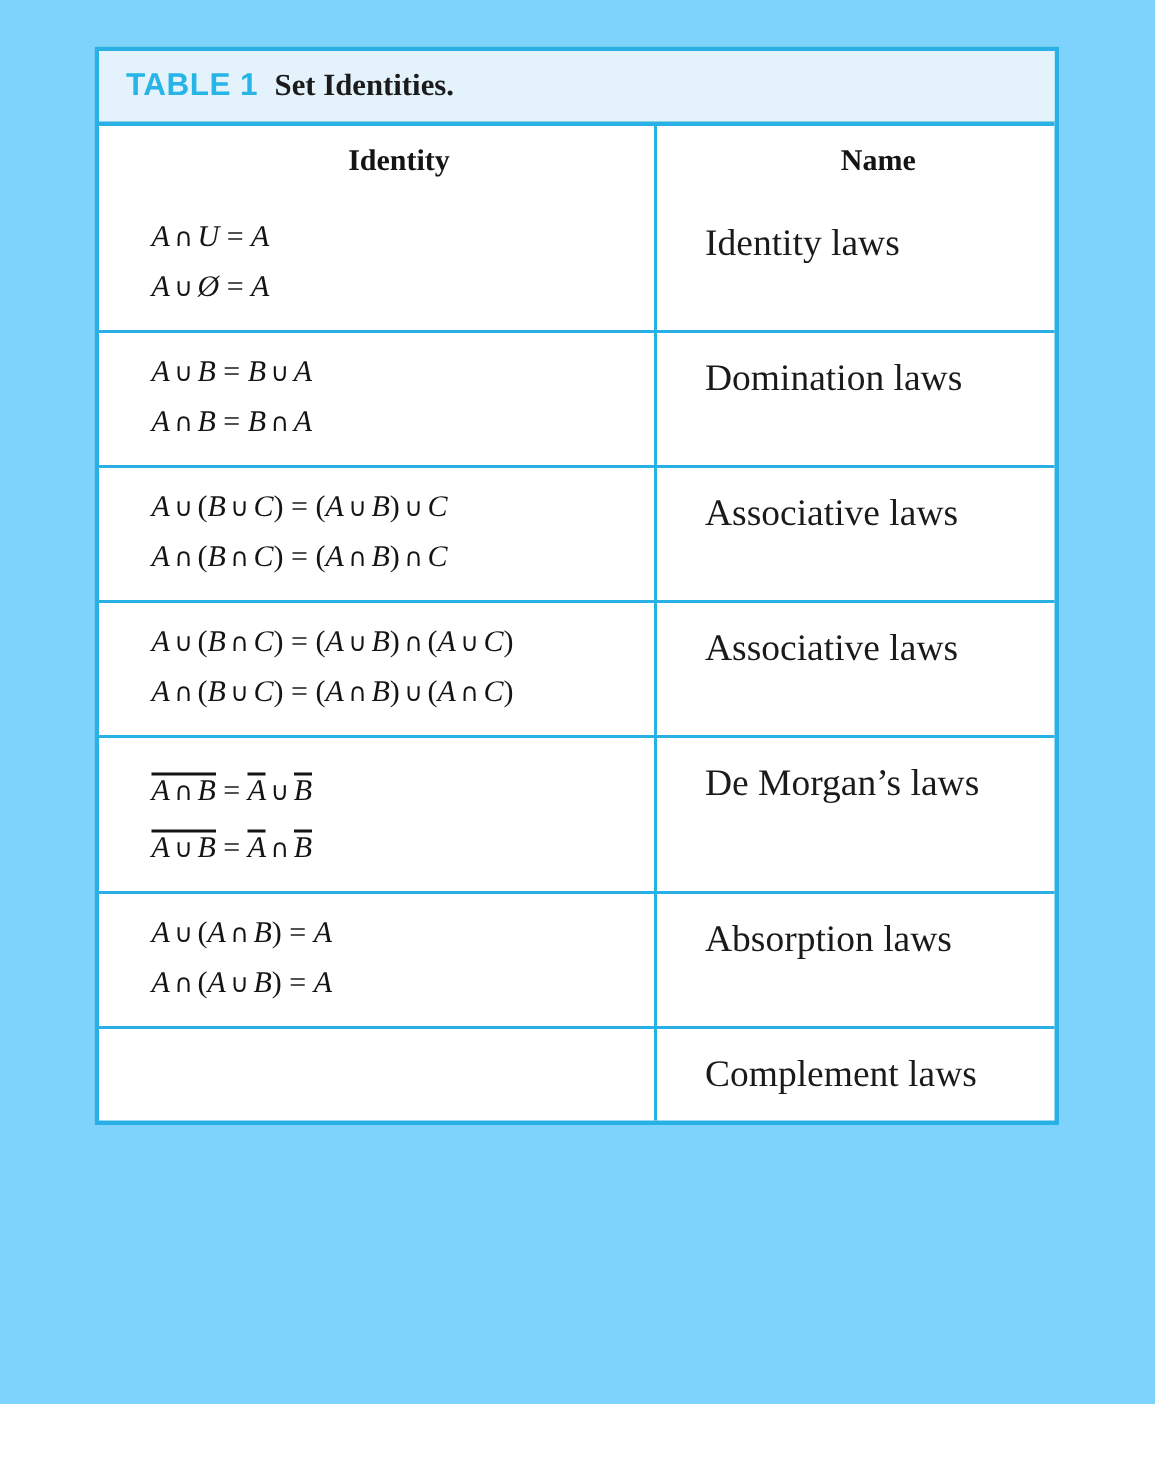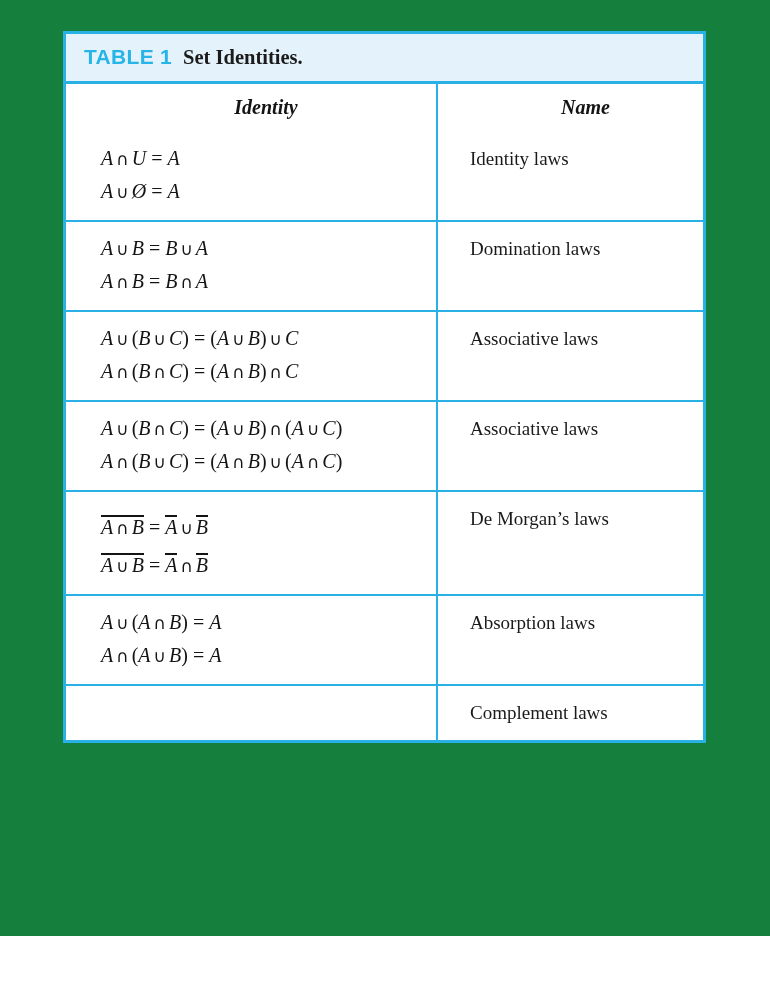--- a/index.html
+++ b/index.html
@@ -11,21 +11,21 @@
     width: 770px;
     height: 986px;
     font-family: "Liberation Serif", "DejaVu Serif", serif;
     overflow: hidden;
   }
 
   .page {
     position: relative;
     width: 770px;
     height: 936px;
-    background: #15803d;
+    background: #7dd3fc;
   }
 
   
   .table-wrap {
     position: absolute;
     left: 63px;
     top: 31px;
     width: 643px;
     border: 3px solid #29b0e5;
     box-sizing: border-box;
@@ -78,33 +78,32 @@
     border-bottom: none;
   }
   table.identities td.col-identity,
   table.identities th.col-identity {
     border-right: 2.5px solid #29b0e5;
   }
 
   
   .hdr-cell {
     padding: 12px 0 13px 30px;
-    font-style: italic;
     font-weight: bold;
     font-size: 20px;
     color: #141414;
   }
 
   
   .identity-cell {
     padding: 14px 0 12px 35px;
   }
   .name-cell {
     padding: 15px 0 15px 32px;
-    font-size: 19px;
+    font-size: 25px;
     color: #1a1a1a;
     line-height: 1.25;
   }
 
   
   .mline {
     font-style: italic;
     font-size: 20px;
     color: #141414;
     line-height: 1.0;

